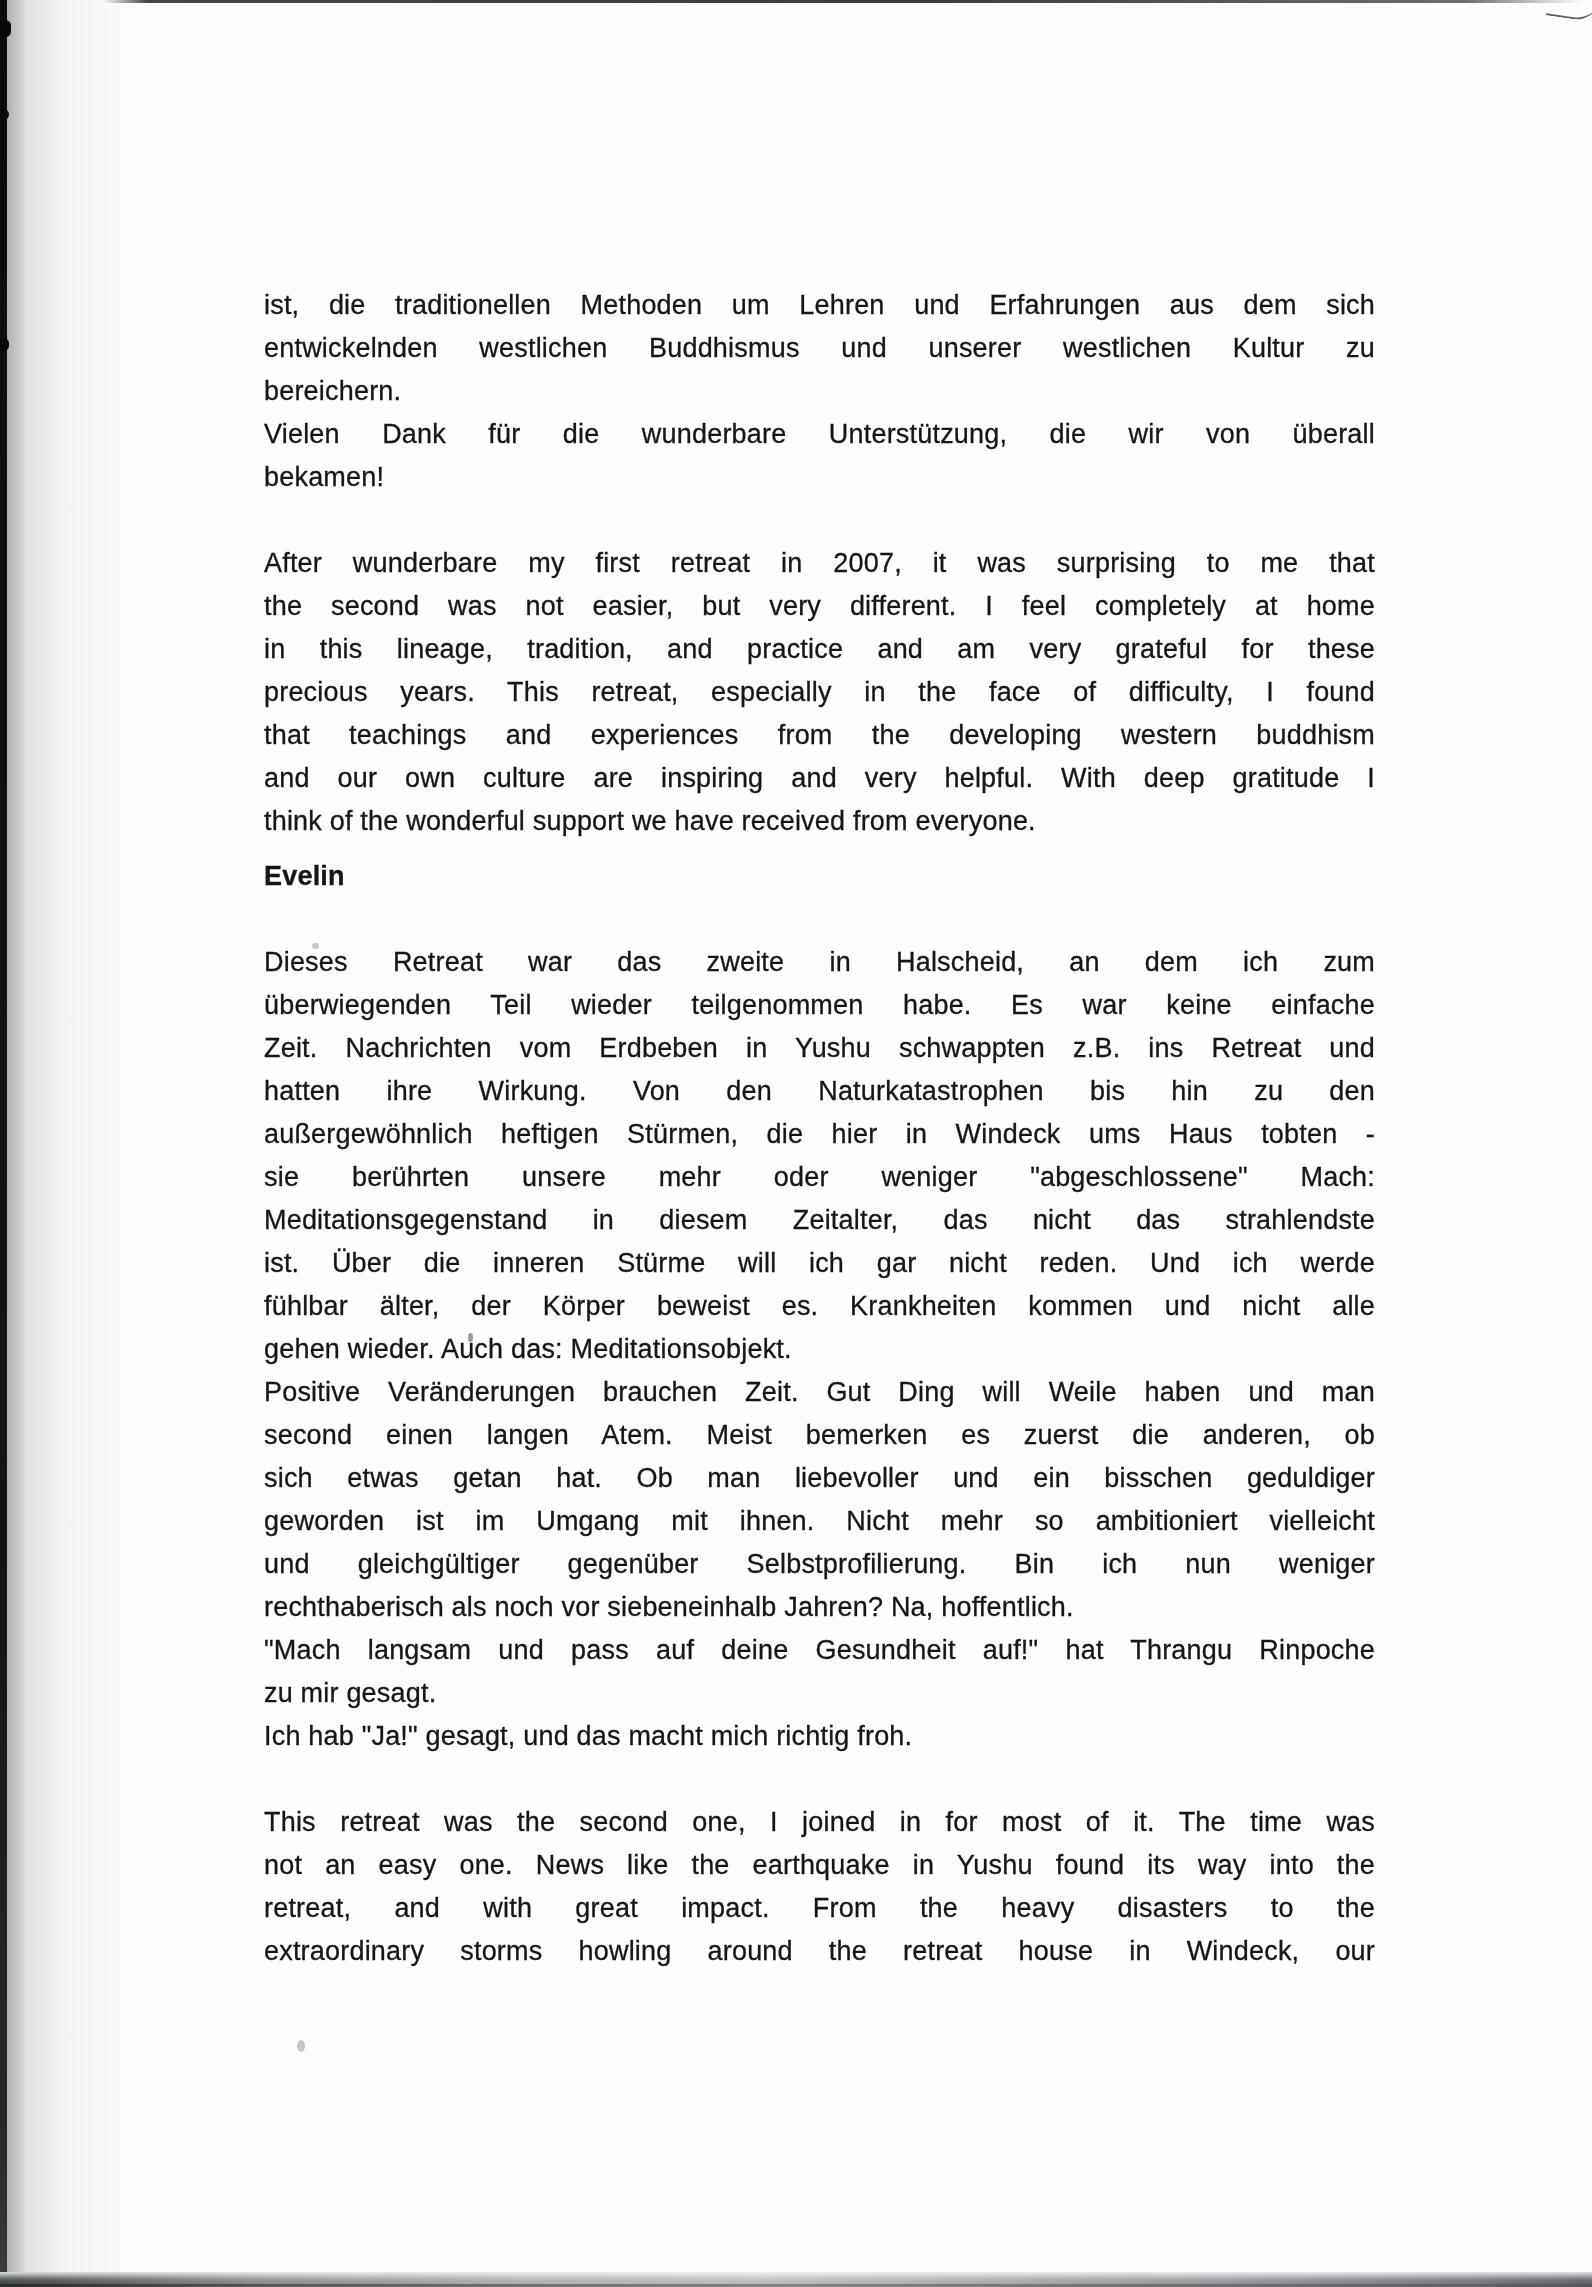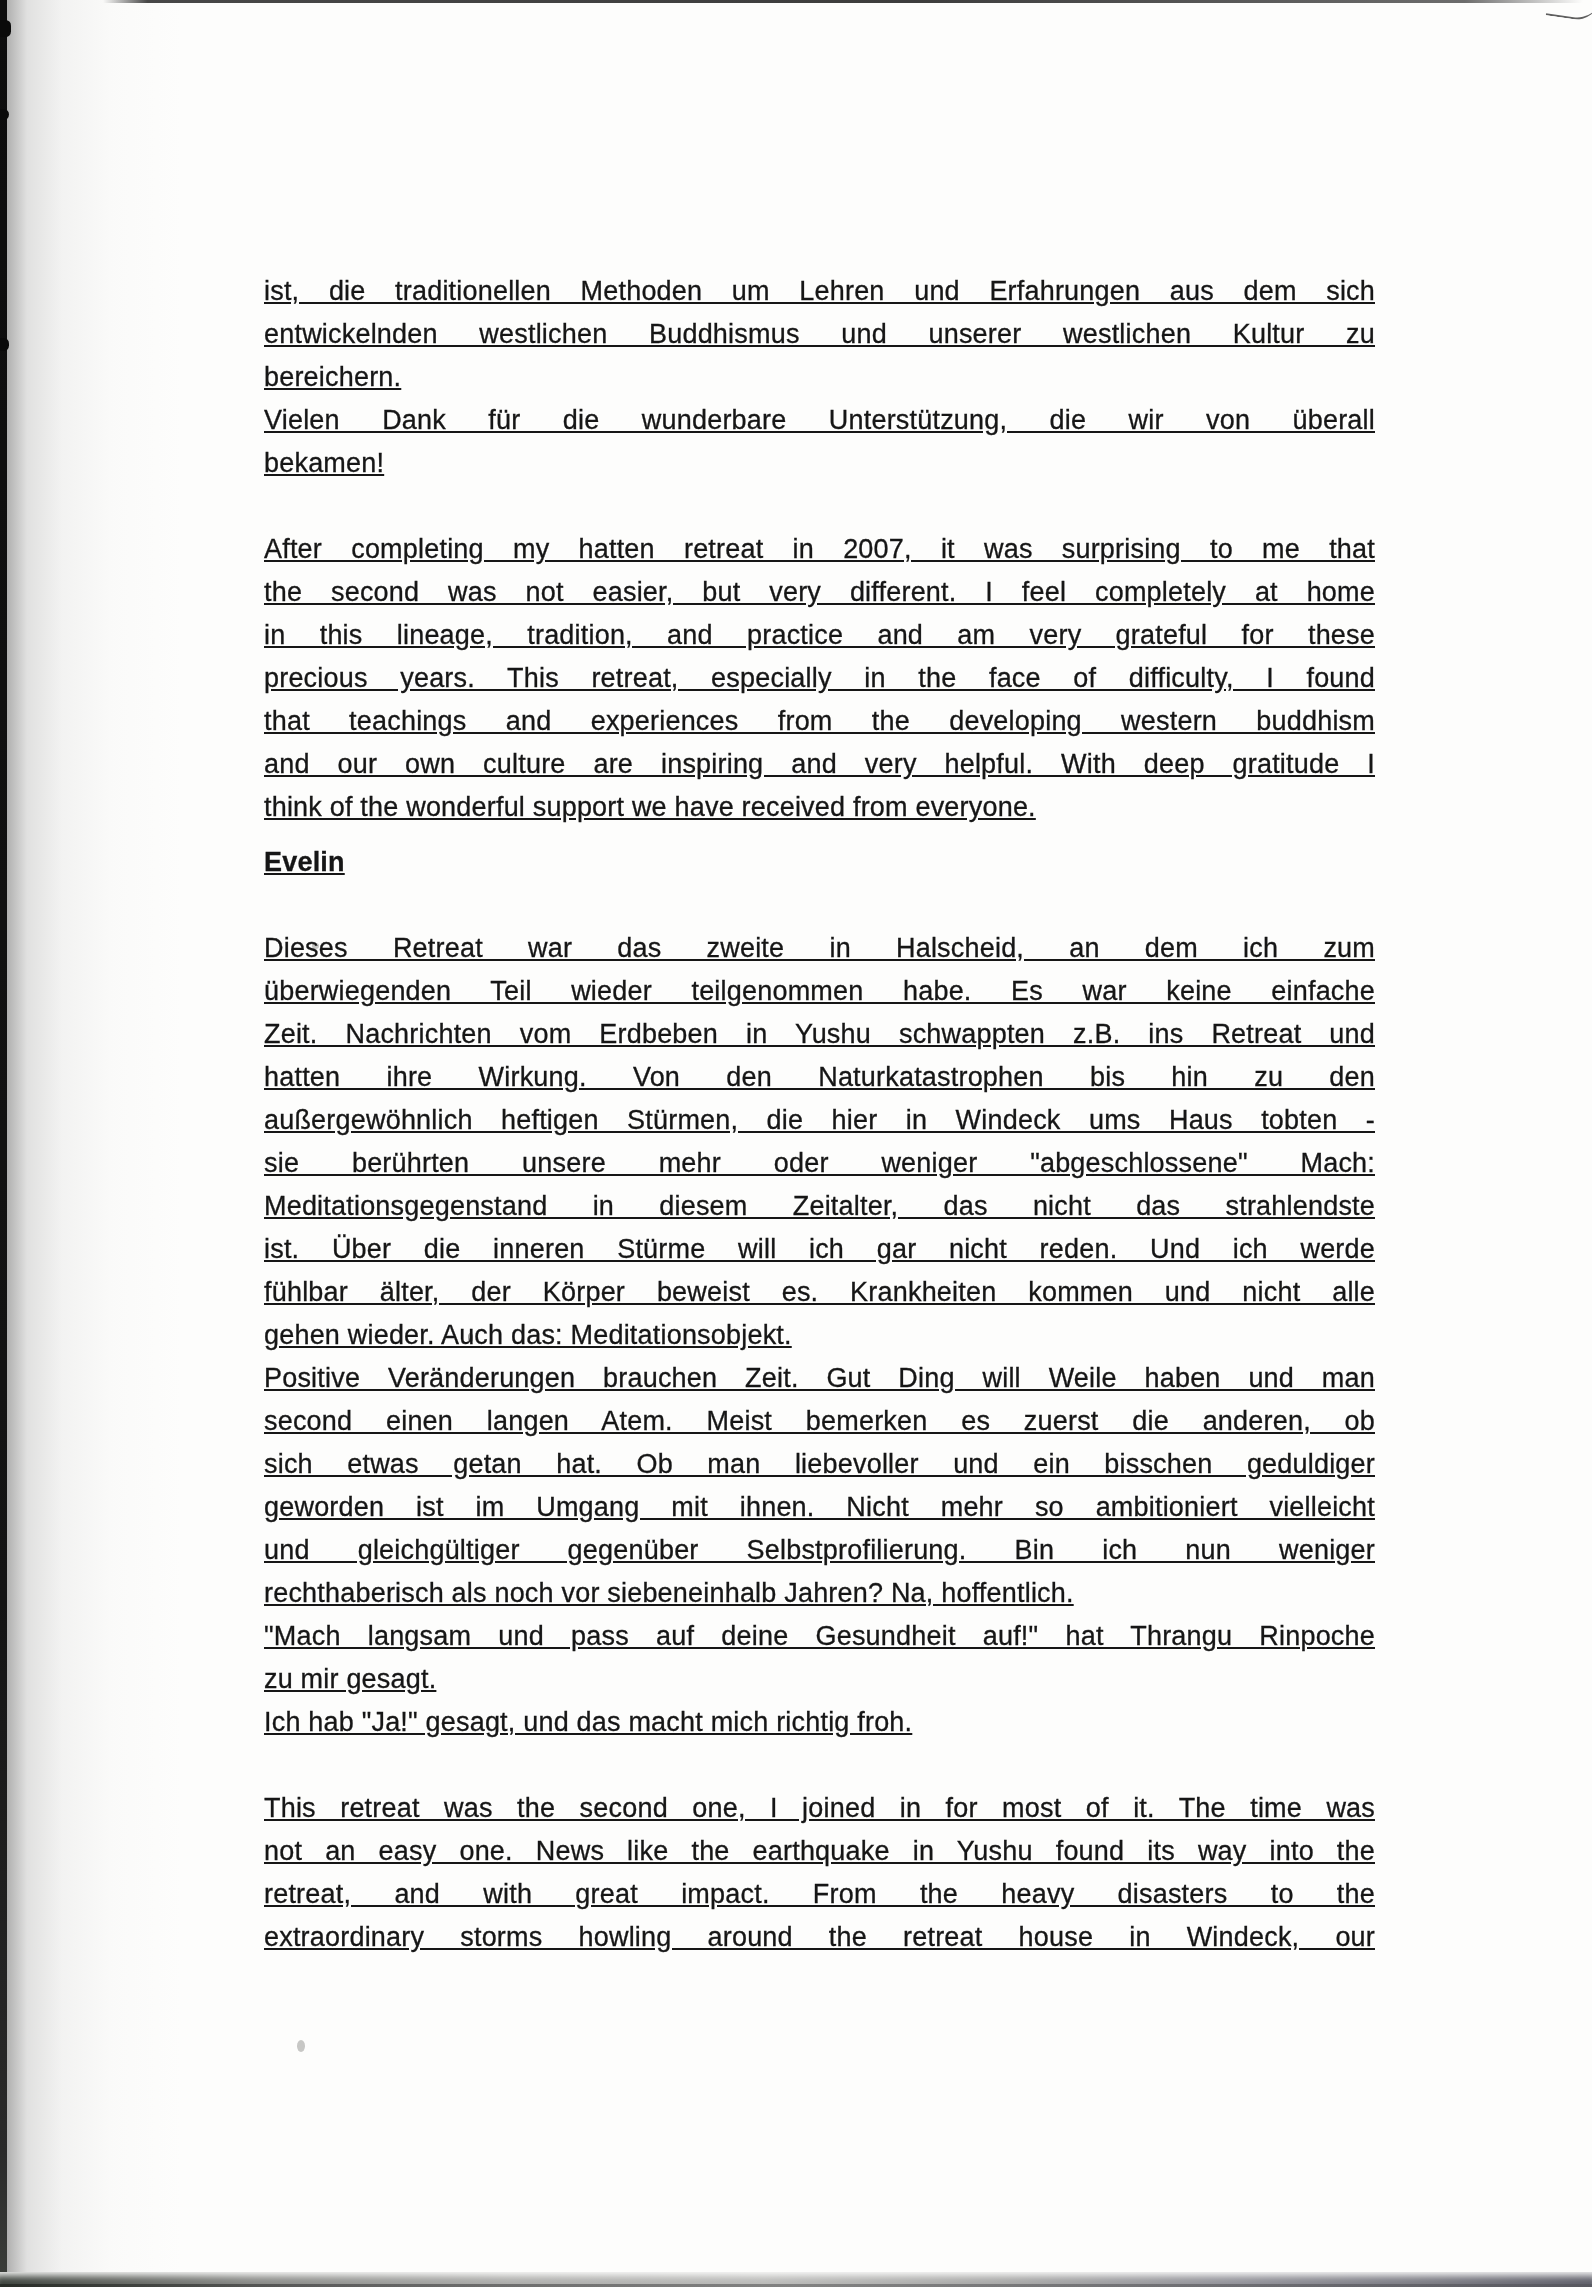--- a/index.html
+++ b/index.html
@@ -56,26 +56,25 @@
     position: absolute; left: 0; bottom: 0; width: 100%; height: 3.7px;
     background: linear-gradient(to right, #20241f 0%, #4a4a4a 20%, #6f6f6f 50%, #55555c 100%);
     opacity: 0.75;
   }
   .speck { position: absolute; background: #c7c7c5; border-radius: 50%; }
   .speck-1 { left: 297px; top: 2040px; width: 8.3px; height: 12px; }
   .speck-2 { left: 312px; top: 943px; width: 6.5px; height: 5.5px; }
   .speck-3 { left: 468px; top: 1333px; width: 4.6px; height: 9.2px; background:#9d9d9b; }
   
   .text-block {
-    position: absolute; left: 264px; top: 270px; width: 1111px;
+    position: absolute; left: 264px; top: 284px; width: 1111px;
     color: #161616;
     font-size: 27px;
     line-height: 43px;
     letter-spacing: 0.2px;
-    text-decoration: underline;
     -webkit-text-stroke: 0.3px currentColor;
   }
   .paragraph + .paragraph { margin-top: 43px; }
   .paragraph.bold { font-weight: 700; margin-top: 12px; }
   .line { white-space: nowrap; }
   .line.j { white-space: normal; text-align: justify; text-align-last: justify; }
 </style>
 </head>
 <body>
 
@@ -95,21 +94,21 @@
 
   <div class="text-block">
       <div class="paragraph">
         <div class="line j">ist, die traditionellen Methoden um Lehren und Erfahrungen aus dem sich</div>
         <div class="line j">entwickelnden westlichen Buddhismus und unserer westlichen Kultur zu</div>
         <div class="line">bereichern.</div>
         <div class="line j">Vielen Dank für die wunderbare Unterstützung, die wir von überall</div>
         <div class="line">bekamen!</div>
       </div>
       <div class="paragraph">
-        <div class="line j">After completing my hatten retreat in 2007, it was surprising to me that</div>
+        <div class="line j">After wunderbare my first retreat in 2007, it was surprising to me that</div>
         <div class="line j">the second was not easier, but very different. I feel completely at home</div>
         <div class="line j">in this lineage, tradition, and practice and am very grateful for these</div>
         <div class="line j">precious years. This retreat, especially in the face of difficulty, I found</div>
         <div class="line j">that teachings and experiences from the developing western buddhism</div>
         <div class="line j">and our own culture are inspiring and very helpful. With deep gratitude I</div>
         <div class="line">think of the wonderful support we have received from everyone.</div>
       </div>
       <div class="paragraph bold">
         <div class="line">Evelin</div>
       </div>

